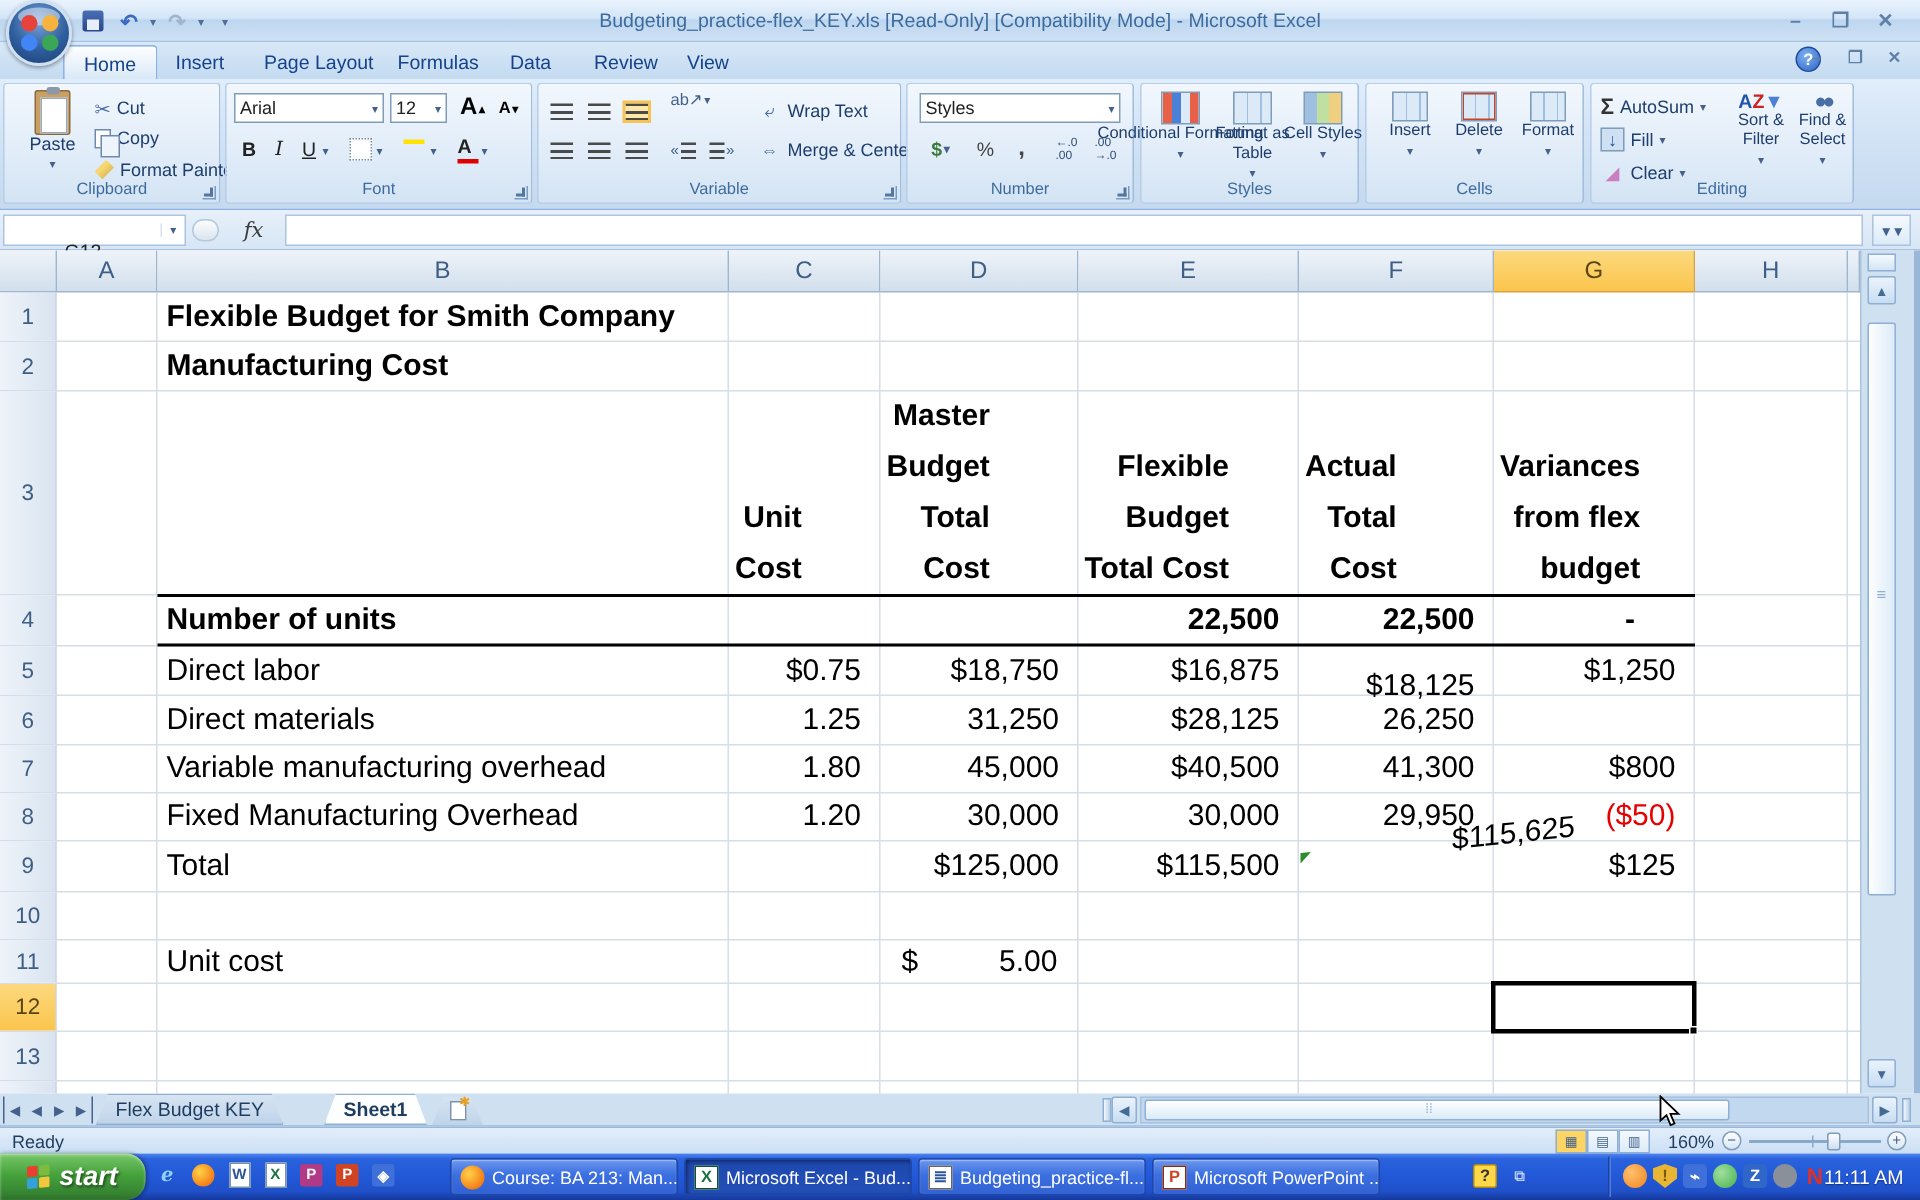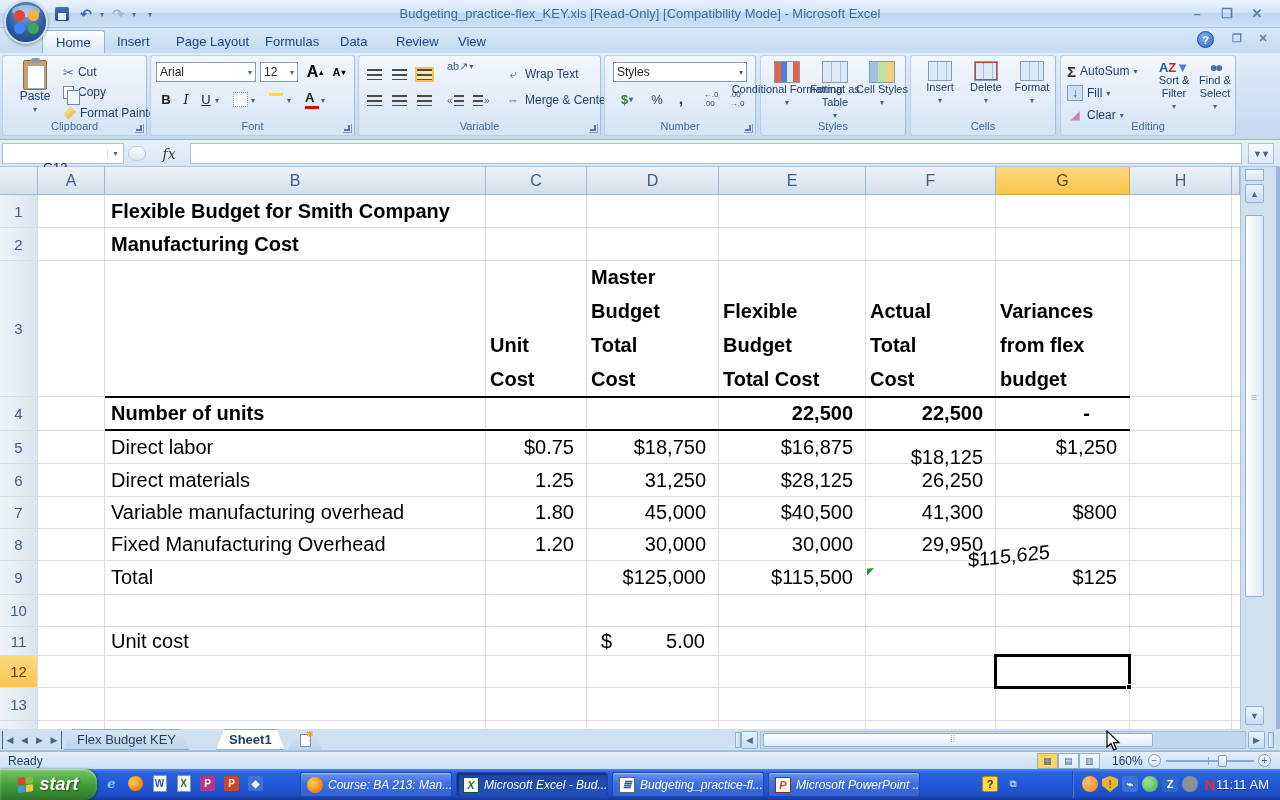--- a/index.html
+++ b/index.html
@@ -106,21 +106,21 @@
     border-right:1px solid #9eb6ce; border-bottom:1px solid #9eb6ce; color:#3e5e85; font-size:16px;
     display:flex; align-items:center; justify-content:center; }
   .colh.sel, .rowh.sel { background:linear-gradient(#fcd97e,#fbc54d); color:#4a3push00; border-color:#d8a441; color:#5a4410; font-weight:normal; }
   #grid-rows { position:absolute; left:0; top:28px; width:1240px; }
   .grow { position:absolute; left:0; width:1240px; border-bottom:1px solid #d6dde8; }
   .rowh { position:absolute; left:0; top:0; bottom:0; width:38px; background:linear-gradient(90deg,#eef3f9,#d9e4f0);
     border-right:1px solid #9eb6ce; color:#3e5e85; font-size:15px; display:flex; align-items:center; justify-content:center; }
   .vline { position:absolute; top:0; width:1px; background:#d6dde8; }
   .cell { position:absolute; top:0; bottom:0; font-size:20px; color:#000; display:flex; align-items:center;
     padding-left:6px; white-space:nowrap; overflow:visible; z-index:2; background:transparent; }
-  .cell.bold { font-weight:bold; }
+  .cell.bold { font-weight:bold;text-align:right; }
   .cell.num { justify-content:flex-end; padding-right:13px; padding-left:0; }
   .cell.neg { color:#e60000; }
   .cell.dash { justify-content:flex-end; padding-right:40px; padding-left:0; }
   .cell.multiline { white-space:pre-line; align-items:flex-end; line-height:34px; padding-left:4px; padding-bottom:0; }
   .cell.acct { justify-content:space-between; padding-left:14px; padding-right:14px; }
   .cell.flag:before { content:""; position:absolute; left:1px; top:1px; width:0; height:0;
     border-top:7px solid #2e8b2e; border-right:7px solid transparent; }
   .rule-overlay { position:absolute; top:-1px; bottom:-1px; border-top:2px solid #000; border-bottom:2px solid #000; z-index:3; pointer-events:none; }
   #sel-cell { position:absolute; border:3px solid #000; z-index:6; background:transparent; }
   #sel-cell .handle { position:absolute; right:-4px; bottom:-4px; width:6px; height:6px; background:#000; border:1px solid #fff; }
@@ -184,21 +184,21 @@
   .ql-ie { color:#8ed0f8; font-family:"DejaVu Serif",serif; font-style:italic; }
   .ql-firefox { width:15px; height:15px; border-radius:50%; background:radial-gradient(circle at 35% 35%, #ffd24a, #f57f17 70%); }
   .ql-word .page, .ql-excel .page { width:14px; height:17px; background:#fff; border:1px solid #7d93ad; font-size:10px; font-weight:bold;
     display:flex; align-items:center; justify-content:center; }
   .ql-word .page { color:#2b579a; } .ql-excel .page { color:#1e7145; }
   .ql-pub { width:15px; height:15px; background:#b13a86; border-radius:2px; color:#fff; font-size:10px; display:flex; align-items:center; justify-content:center; }
   .ql-ppt { width:15px; height:15px; background:#d04423; border-radius:2px; color:#fff; font-size:10px; display:flex; align-items:center; justify-content:center; }
   .ql-msn { width:15px; height:15px; background:#3f6fd8; border-radius:2px; color:#fff; font-size:10px; display:flex; align-items:center; justify-content:center; }
   .task { position:absolute; top:3px; height:25px; width:152px; border-radius:3px; border:1px solid #1f47a8;
     background:linear-gradient(#6b97ee,#3b6fe0 45%,#3261d2); box-shadow:inset 0 1px 1px rgba(255,255,255,.4);
-    display:flex; align-items:center; gap:5px; padding:0 6px; color:#fff; font-size:12px; white-space:nowrap; overflow:hidden;font-style:italic; }
+    display:flex; align-items:center; gap:5px; padding:0 6px; color:#fff; font-size:12px; white-space:nowrap; overflow:hidden; }
   .task.active { background:linear-gradient(#1d47ae,#2350b8); box-shadow:inset 1px 1px 3px rgba(0,0,0,.5); }
   .ti { flex:0 0 auto; width:16px; height:16px; display:flex; align-items:center; justify-content:center; }
   .ti-firefox { border-radius:50%; background:radial-gradient(circle at 35% 35%, #ffd24a, #f57f17 70%); }
   .ti-excel { background:#fff; border:1px solid #0f5132; color:#1e7145; font-size:11px; font-weight:bold; }
   .ti-doc { background:#fff; border:1px solid #666; color:#2b579a; font-size:11px; font-weight:bold; }
   .ti-ppt { background:#fff; border:1px solid #8a2a12; color:#d04423; font-size:11px; font-weight:bold; }
   #notif-help { left:982px; top:7px; width:16px; height:16px; background:#ffd84a; border:1px solid #b08a10; border-radius:2px;
     color:#333; font-weight:bold; font-size:11px; display:flex; align-items:center; justify-content:center; }
   #notif-hide { left:1006px; top:7px; width:14px; height:16px; color:#e8f0ff; font-size:10px; display:flex; align-items:center; justify-content:center; }
   #tray-sep { left:1072px; top:2px; width:2px; height:27px; background:linear-gradient(90deg,#12328c,#5f8df0); }
@@ -518,20 +518,21 @@
         <div class="cell num" style="left: 866px; width: 130px;">41,300</div>
         <div class="cell num" style="left: 996px; width: 134px;">$800</div>
       </div>
       <div class="grow" style="top: 334px; height: 32px;">
         <div class="rowh">8</div>
         <div class="cell" style="left: 105px; width: 381px;">Fixed Manufacturing Overhead</div>
         <div class="cell num" style="left: 486px; width: 101px;">1.20</div>
         <div class="cell num" style="left: 587px; width: 132px;">30,000</div>
         <div class="cell num" style="left: 719px; width: 147px;">30,000</div>
         <div class="cell num" style="left: 866px; width: 130px;">29,950</div>
+        <div class="cell num neg" style="left: 996px; width: 134px;">($50)</div>
       </div>
       <div class="grow" style="top: 366px; height: 34px;">
         <div class="rowh">9</div>
         <div class="cell" style="left: 105px; width: 381px;">Total</div>
         <div class="cell num" style="left: 587px; width: 132px;">$125,000</div>
         <div class="cell num" style="left: 719px; width: 147px;">$115,500</div>
         <div class="cell num flag" style="left: 866px; width: 130px;">$115,625</div>
         <div class="cell num" style="left: 996px; width: 134px;">$125</div>
       </div>
       <div class="grow" style="top: 400px; height: 32px;">

